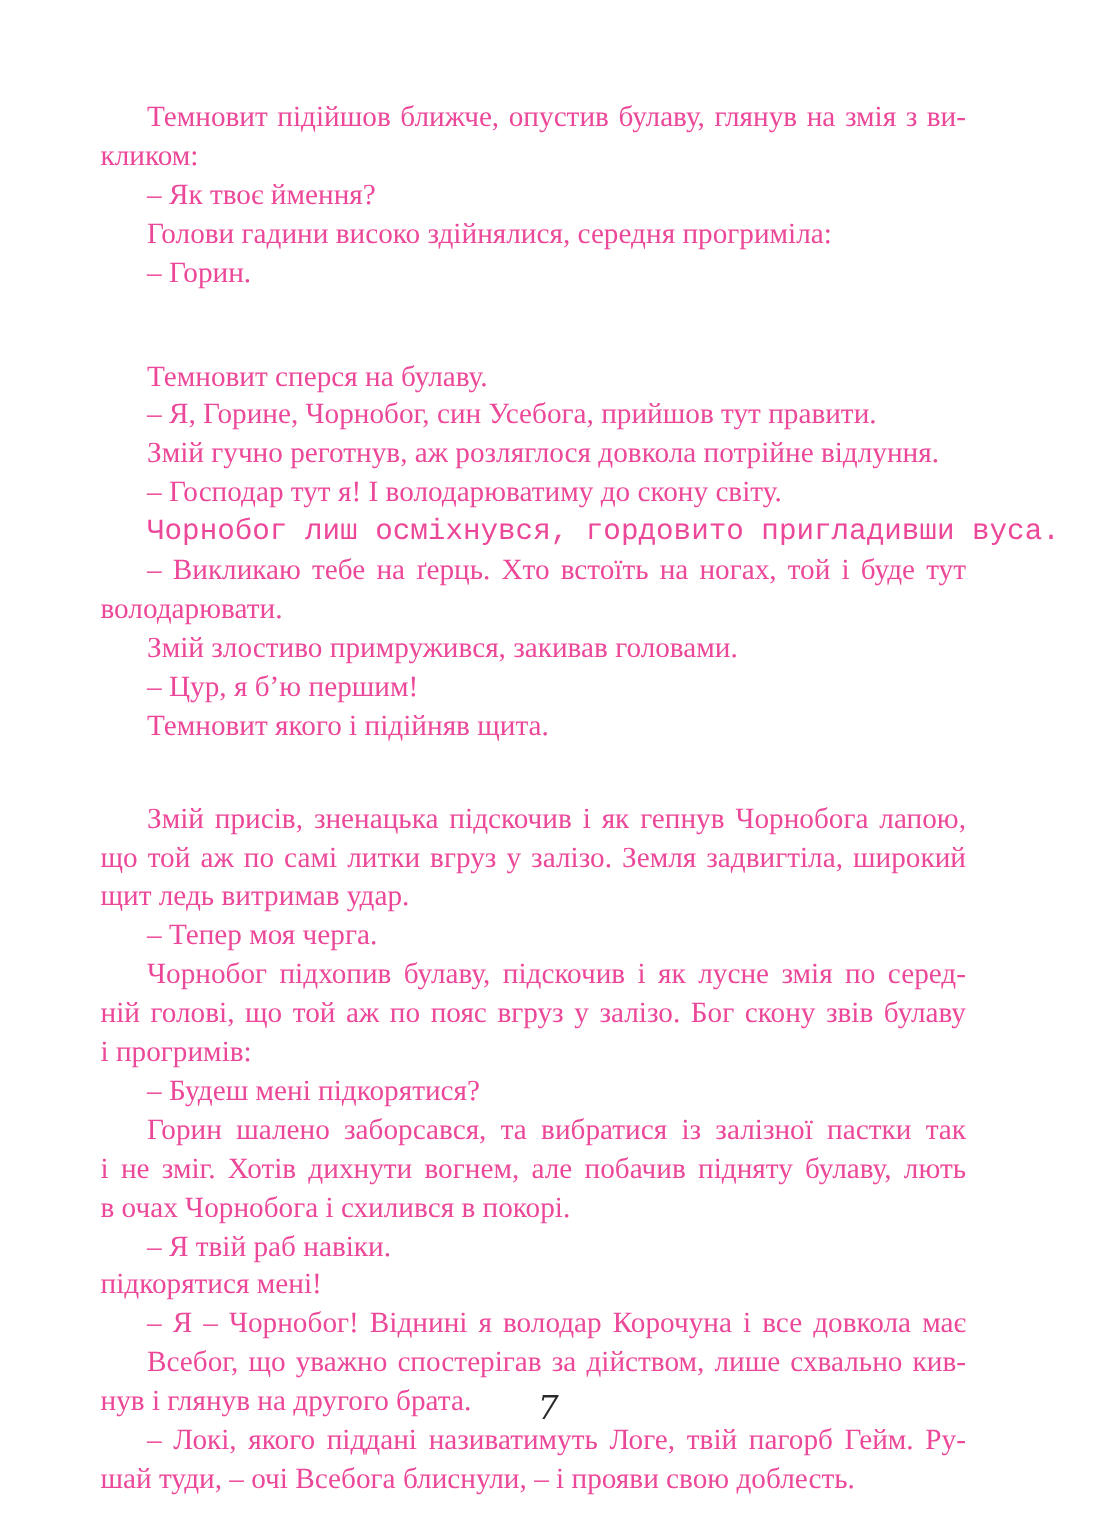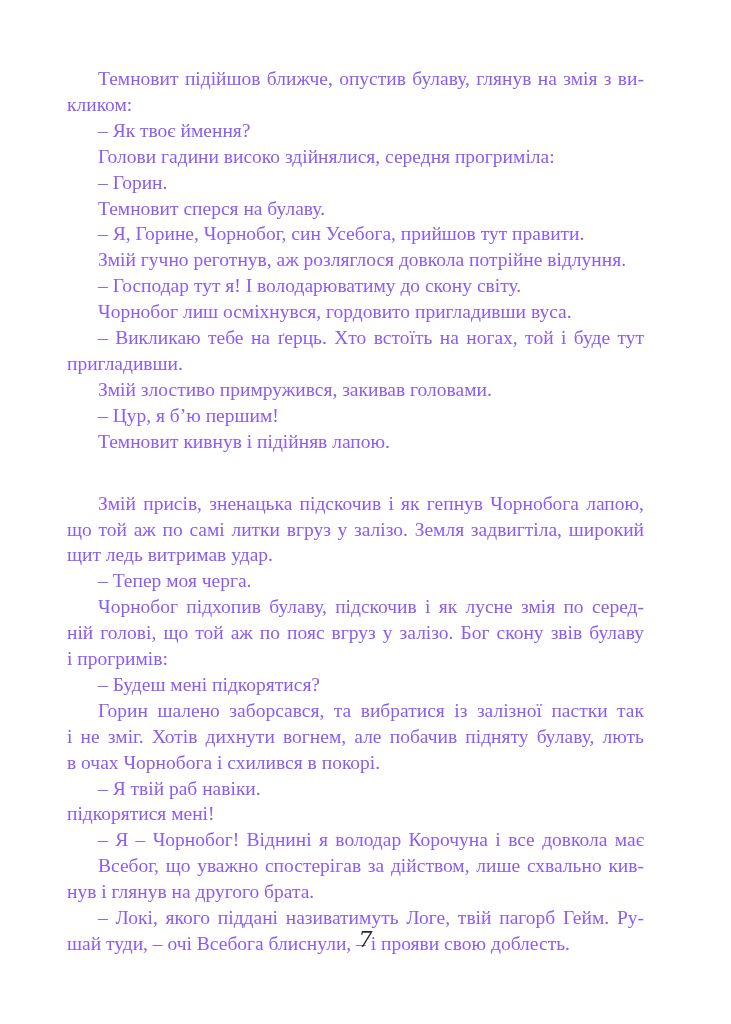--- a/index.html
+++ b/index.html
@@ -3,48 +3,48 @@
 <meta charset="utf-8">
 <style>
   html, body { margin: 0; padding: 0; }
   body {
     width: 731px; height: 1024px; background: #ffffff; overflow: hidden;
     position: relative;
   }
   .page {
     position: absolute; left: 67px; top: 66px; width: 577px;
     font-family: "Liberation Serif", "DejaVu Serif", serif;
-    font-size: 19.5px; line-height: 25.9px; color: #8b5cf6;
+    font-size: 19.5px; line-height: 25.9px; color: #ec4899;
   }
   .line { display: block; white-space: nowrap; }
   .line.just { text-align: justify; text-align-last: justify; white-space: normal; }
   .page-number {
     position: absolute; left: 0; width: 731px; top: 927px; text-align: center;
     font-family: "DejaVu Serif", serif; font-style: italic; font-size: 22px; color: #2a2a2a;
   }
 </style>
 </head>
 <body>
 
 <div class="page" id="page-body">
     <span class="line just" style="padding-left: 31px;">Темновит підійшов ближче, опустив булаву, глянув на змія з ви-</span>
     <span class="line">кликом:</span>
     <span class="line" style="padding-left: 31px;">– Як твоє ймення?</span>
     <span class="line" style="padding-left: 31px;">Голови гадини високо здійнялися, середня прогриміла:</span>
     <span class="line" style="padding-left: 31px;">– Горин.</span>
-    <span class="line" style="padding-left: 31px;">Темновит сперся на булаву.</span>
+    <span class="line" style="padding-left: 31px; margin-top: 43px;">Темновит сперся на булаву.</span>
     <span class="line" style="padding-left: 31px;">– Я, Горине, Чорнобог, син Усебога, прийшов тут правити.</span>
     <span class="line" style="padding-left: 31px;">Змій гучно реготнув, аж розляглося довкола потрійне відлуння.</span>
     <span class="line" style="padding-left: 31px;">– Господар тут я! І володарюватиму до скону світу.</span>
-    <span class="line" style="padding-left: 31px;">Чорнобог лиш осміхнувся, гордовито пригладивши вуса.</span>
+    <span class="line" style="padding-left: 31px; font-family: Liberation Mono, monospace;">Чорнобог лиш осміхнувся, гордовито пригладивши вуса.</span>
     <span class="line just" style="padding-left: 31px;">– Викликаю тебе на ґерць. Хто встоїть на ногах, той і буде тут</span>
-    <span class="line">пригладивши.</span>
+    <span class="line">володарювати.</span>
     <span class="line" style="padding-left: 31px;">Змій злостиво примружився, закивав головами.</span>
     <span class="line" style="padding-left: 31px;">– Цур, я б’ю першим!</span>
-    <span class="line" style="padding-left: 31px;">Темновит кивнув і підійняв лапою.</span>
+    <span class="line" style="padding-left: 31px;">Темновит якого і підійняв щита.</span>
     <span class="line just" style="padding-left: 31px; margin-top: 36px;">Змій присів, зненацька підскочив і як гепнув Чорнобога лапою,</span>
     <span class="line just">що той аж по самі литки вгруз у залізо. Земля задвигтіла, широкий</span>
     <span class="line">щит ледь витримав удар.</span>
     <span class="line" style="padding-left: 31px;">– Тепер моя черга.</span>
     <span class="line just" style="padding-left: 31px;">Чорнобог підхопив булаву, підскочив і як лусне змія по серед-</span>
     <span class="line just">ній голові, що той аж по пояс вгруз у залізо. Бог скону звів булаву</span>
     <span class="line">і прогримів:</span>
     <span class="line" style="padding-left: 31px;">– Будеш мені підкорятися?</span>
     <span class="line just" style="padding-left: 31px;">Горин шалено заборсався, та вибратися із залізної пастки так</span>
     <span class="line just">і не зміг. Хотів дихнути вогнем, але побачив підняту булаву, лють</span>

